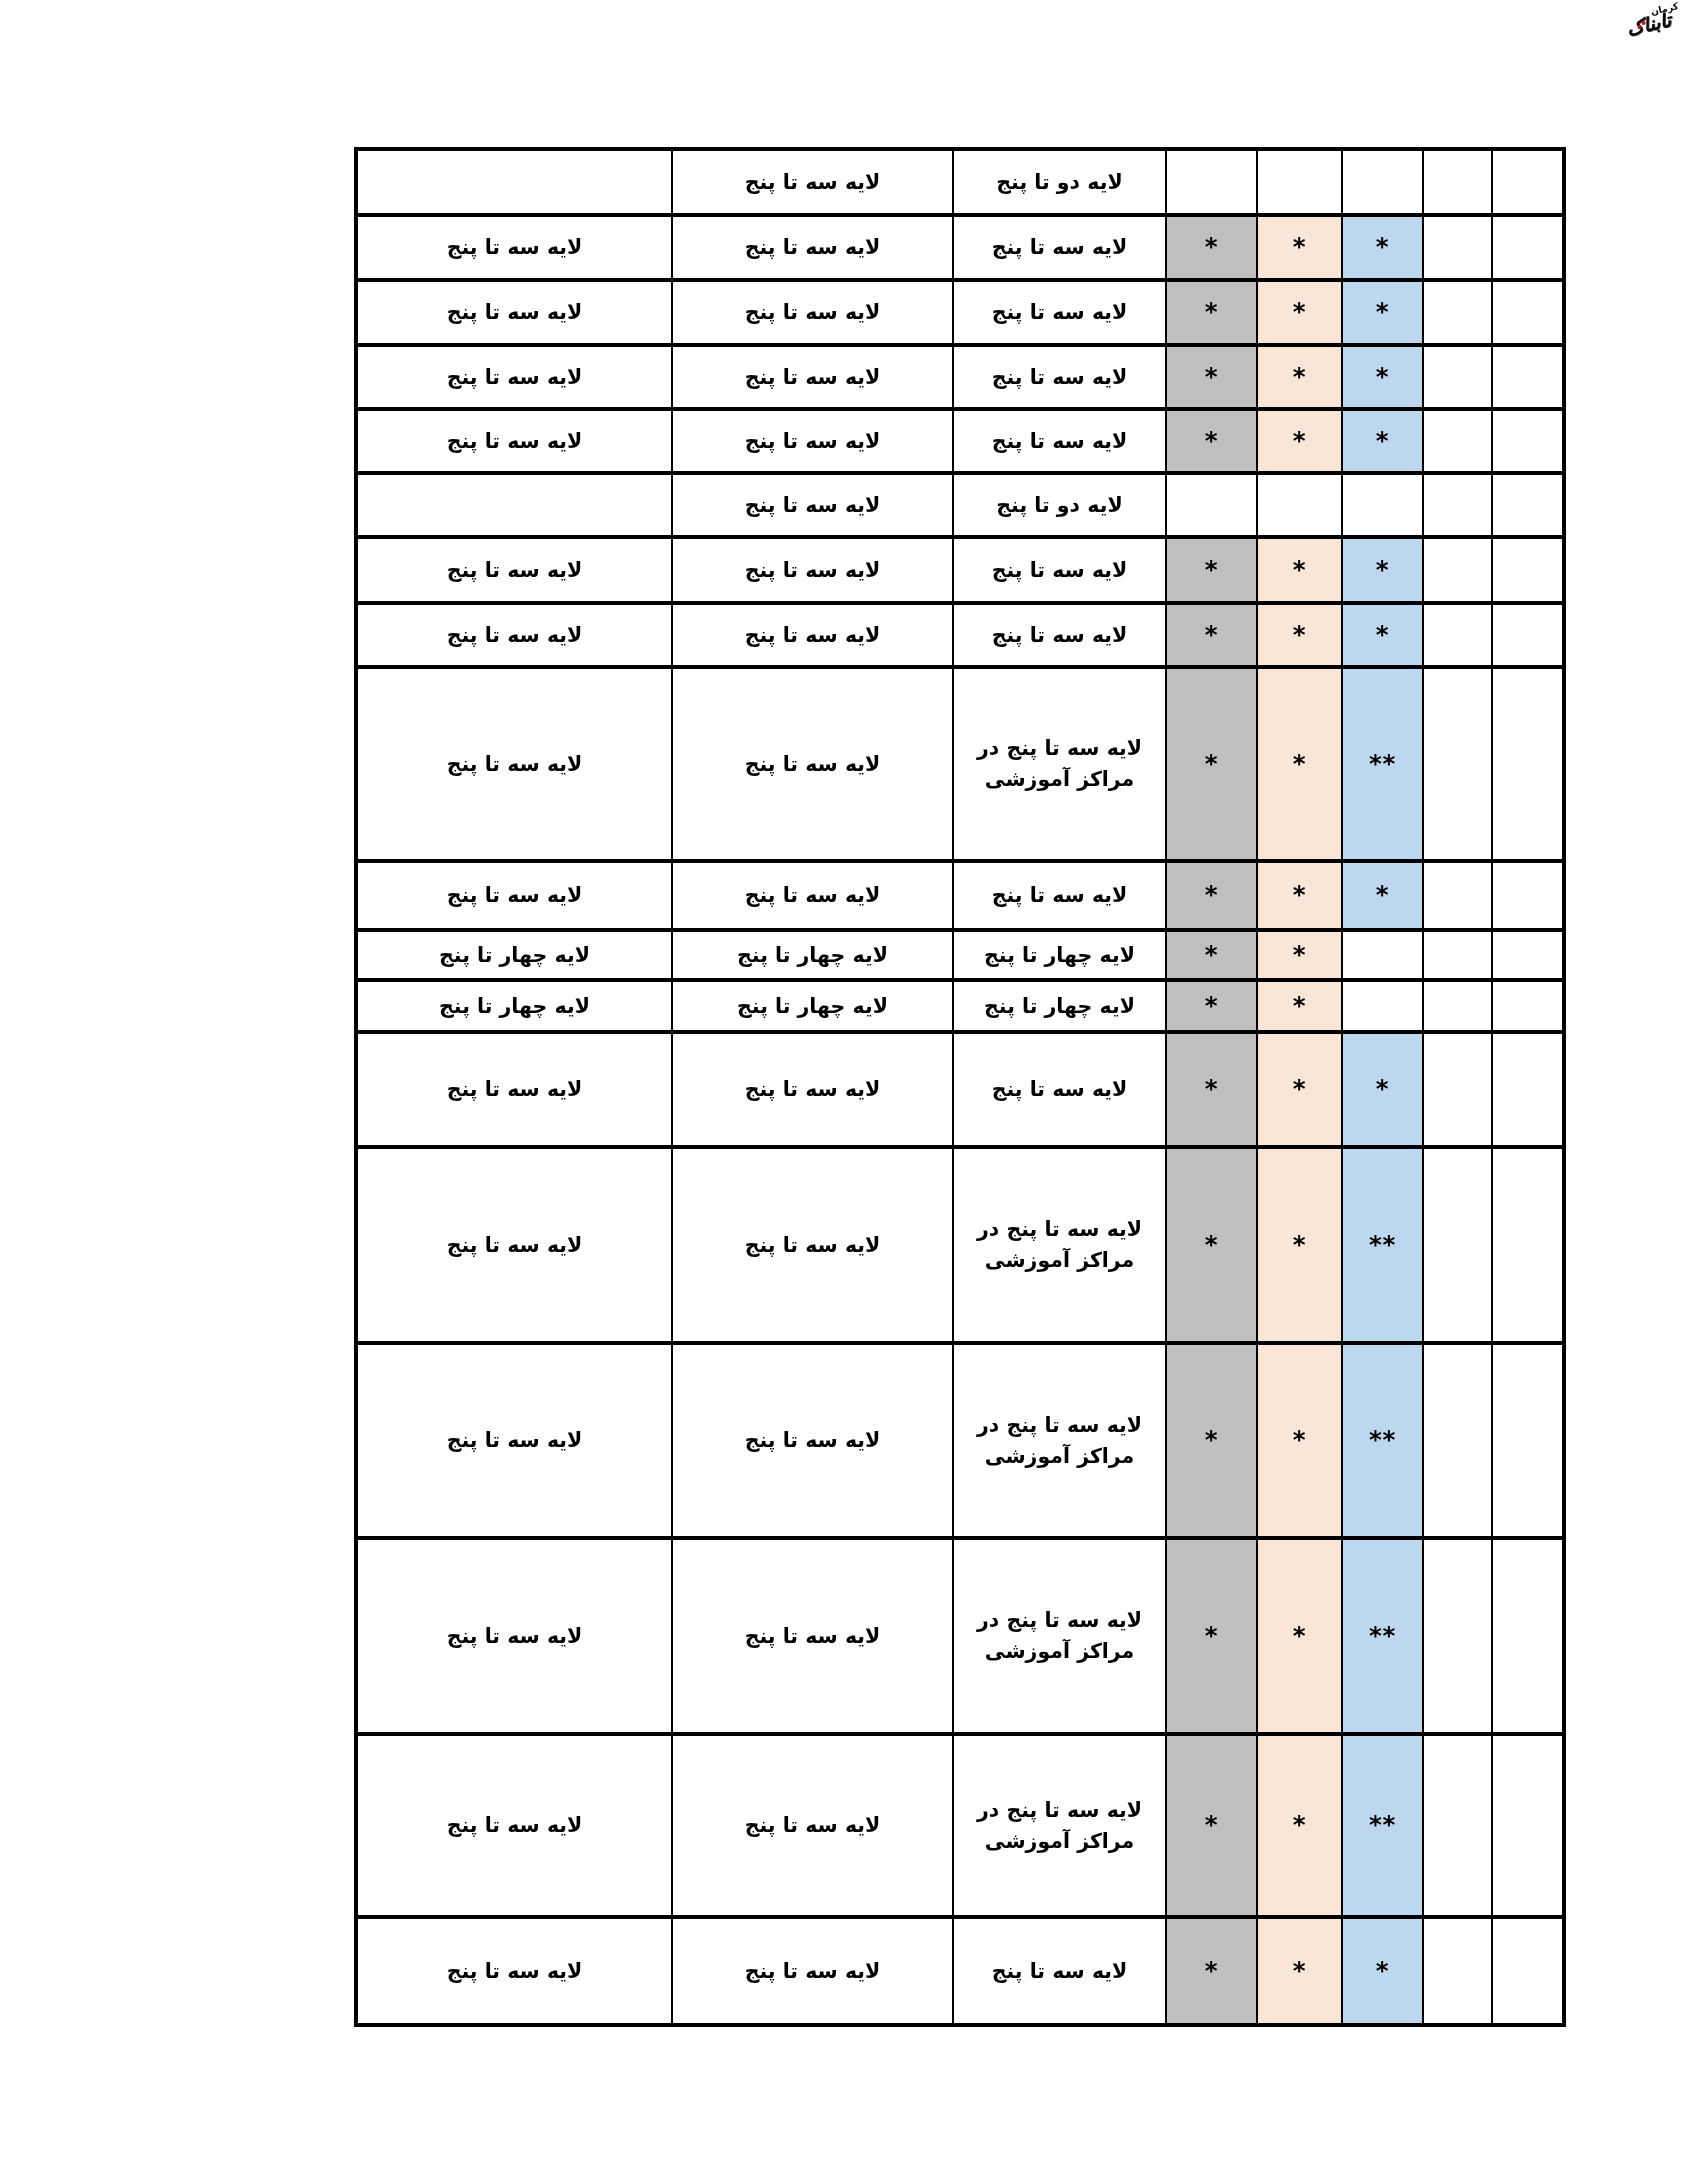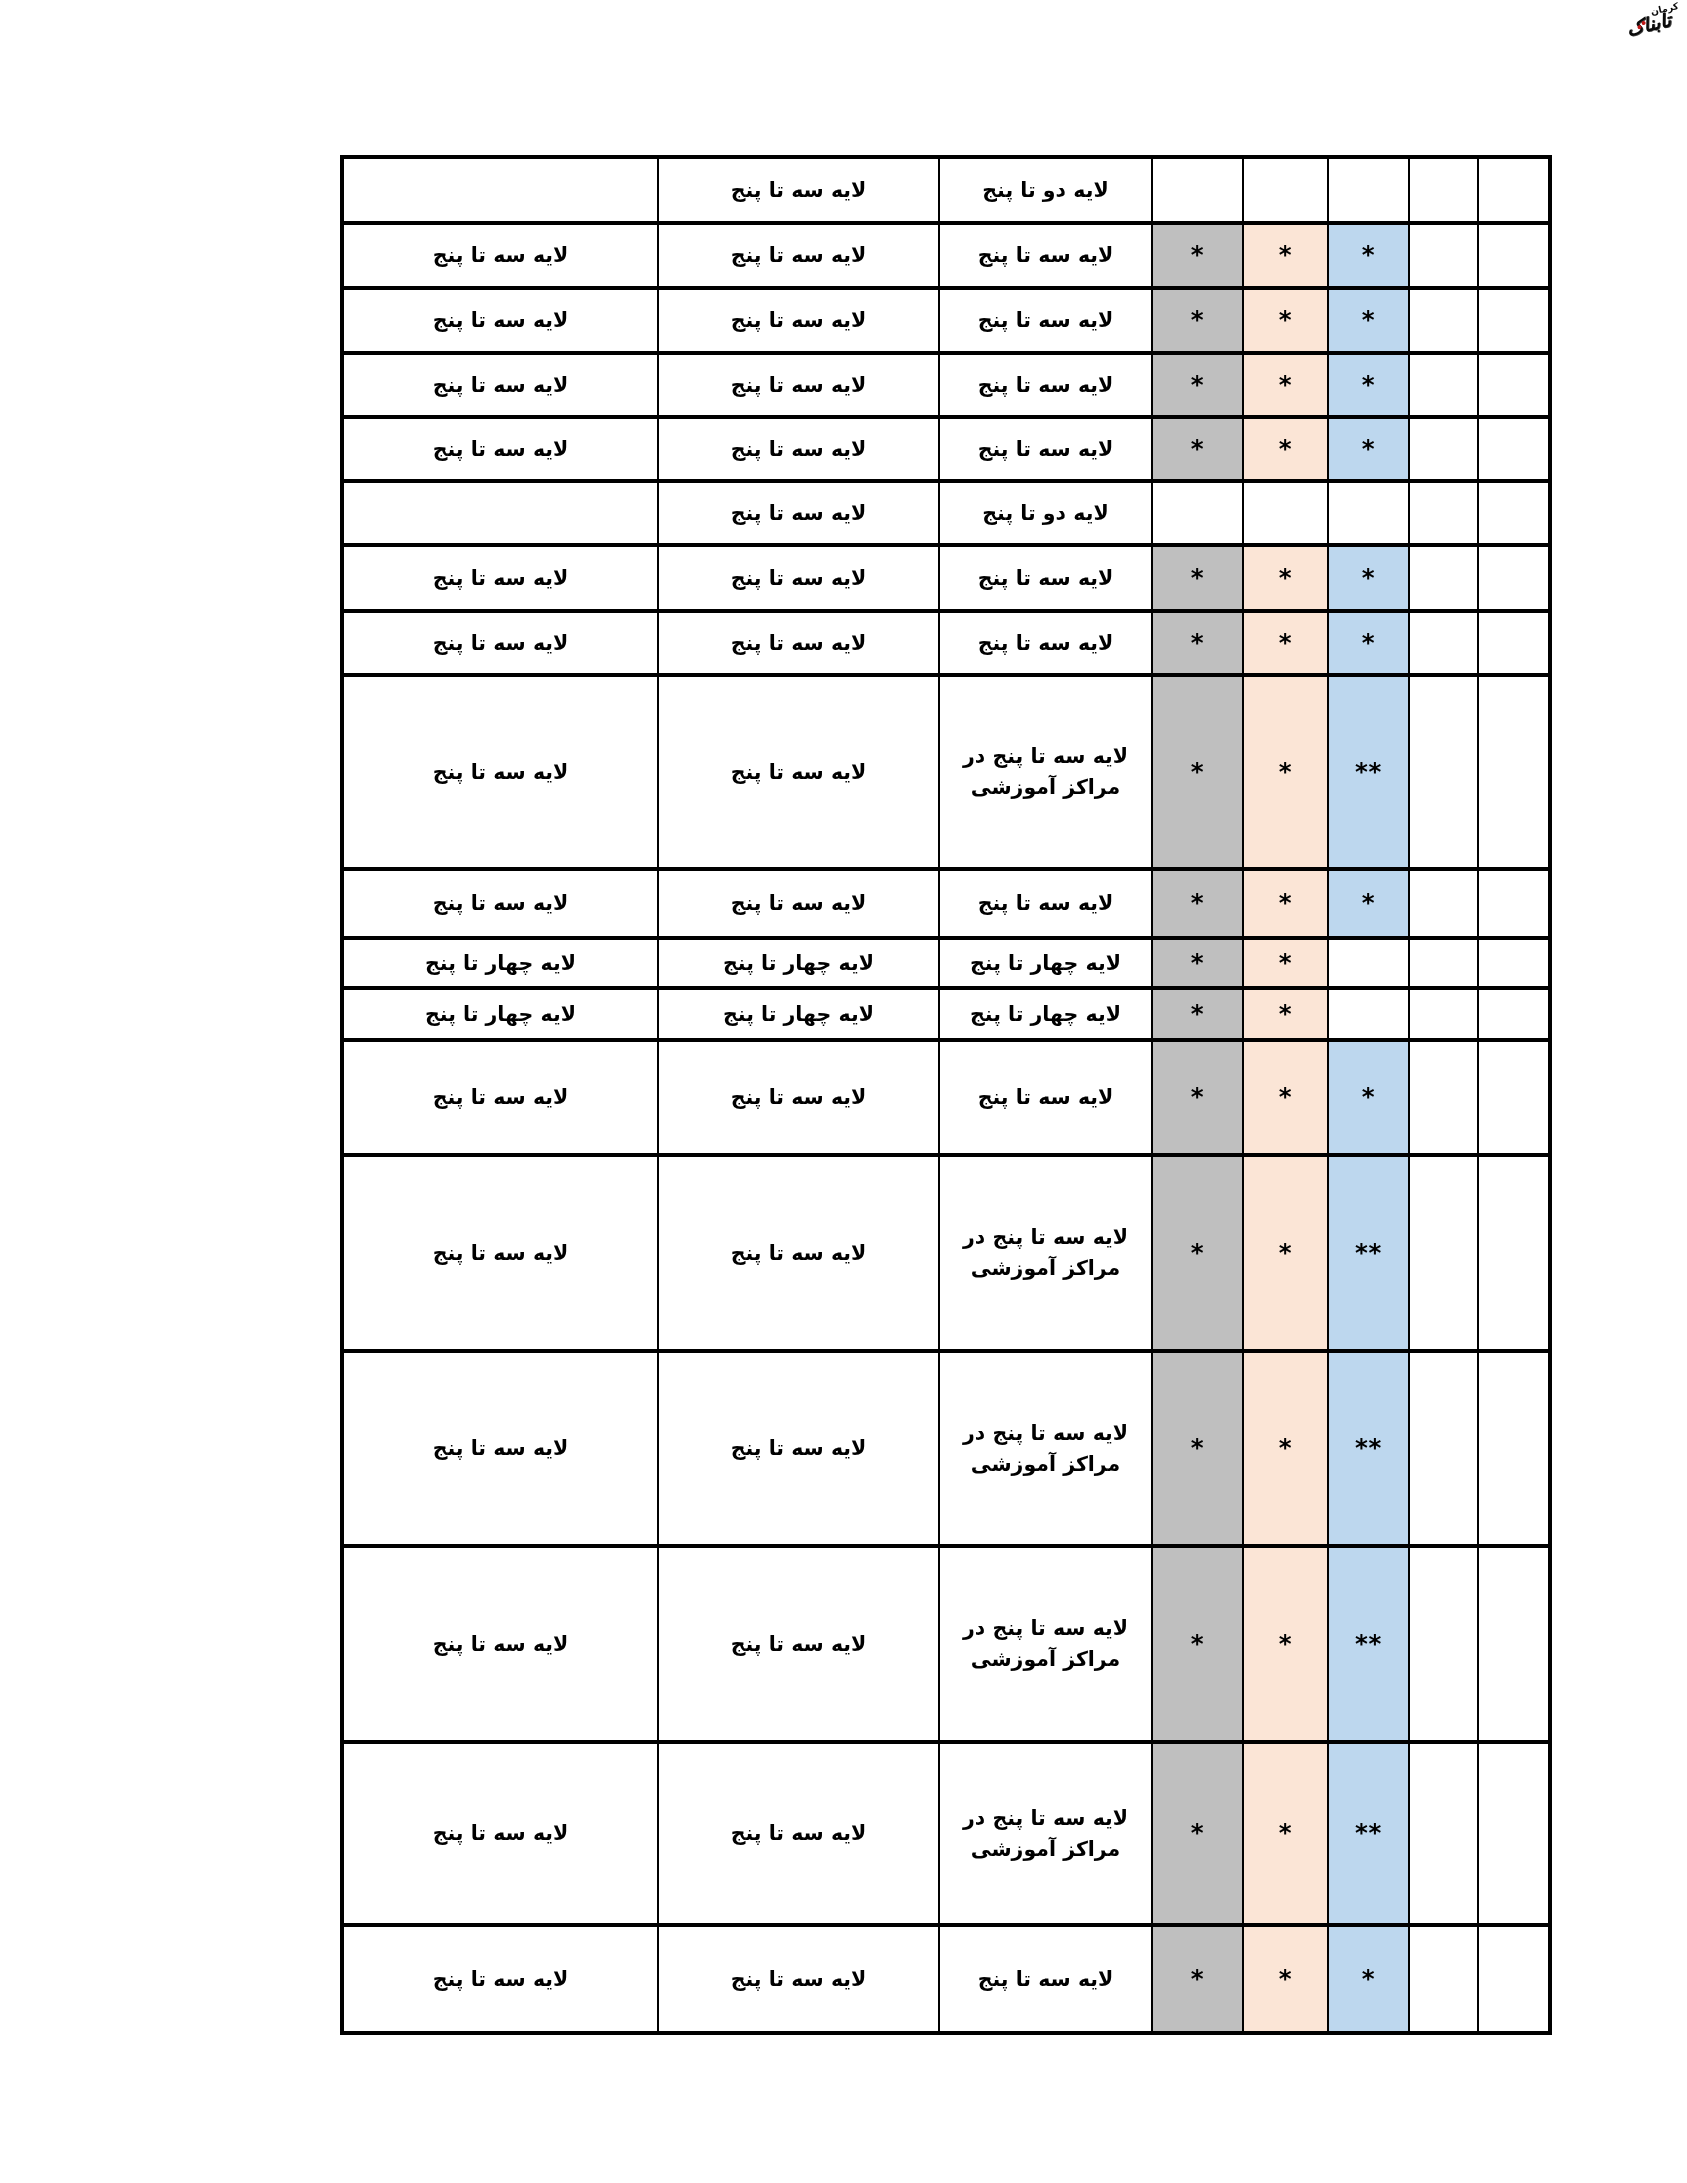--- a/index.html
+++ b/index.html
@@ -50,27 +50,26 @@
     height: 4px;
     border-radius: 50%;
     background: #c01818;
   }
   .logo-dot.d1 { left: 22.5px; top: 16px; }
   .logo-dot.d2 { left: 28px; top: 13.2px; }
 
   
   table.grid {
     position: absolute;
-    left: 340px;
+    left: 354px;
     top: 147px;
     width: 1209px;
     table-layout: fixed;
     border-collapse: collapse;
     border: 4.6px solid #000000;
-    margin-top: 8px;
   }
   table.grid td {
     border: 2.6px solid #000000;
     border-top-width: 4px;
     border-bottom-width: 4px;
     padding: 1.3px 6.6px;
     vertical-align: middle;
     text-align: center;
     color: #000000;
     overflow: hidden;

